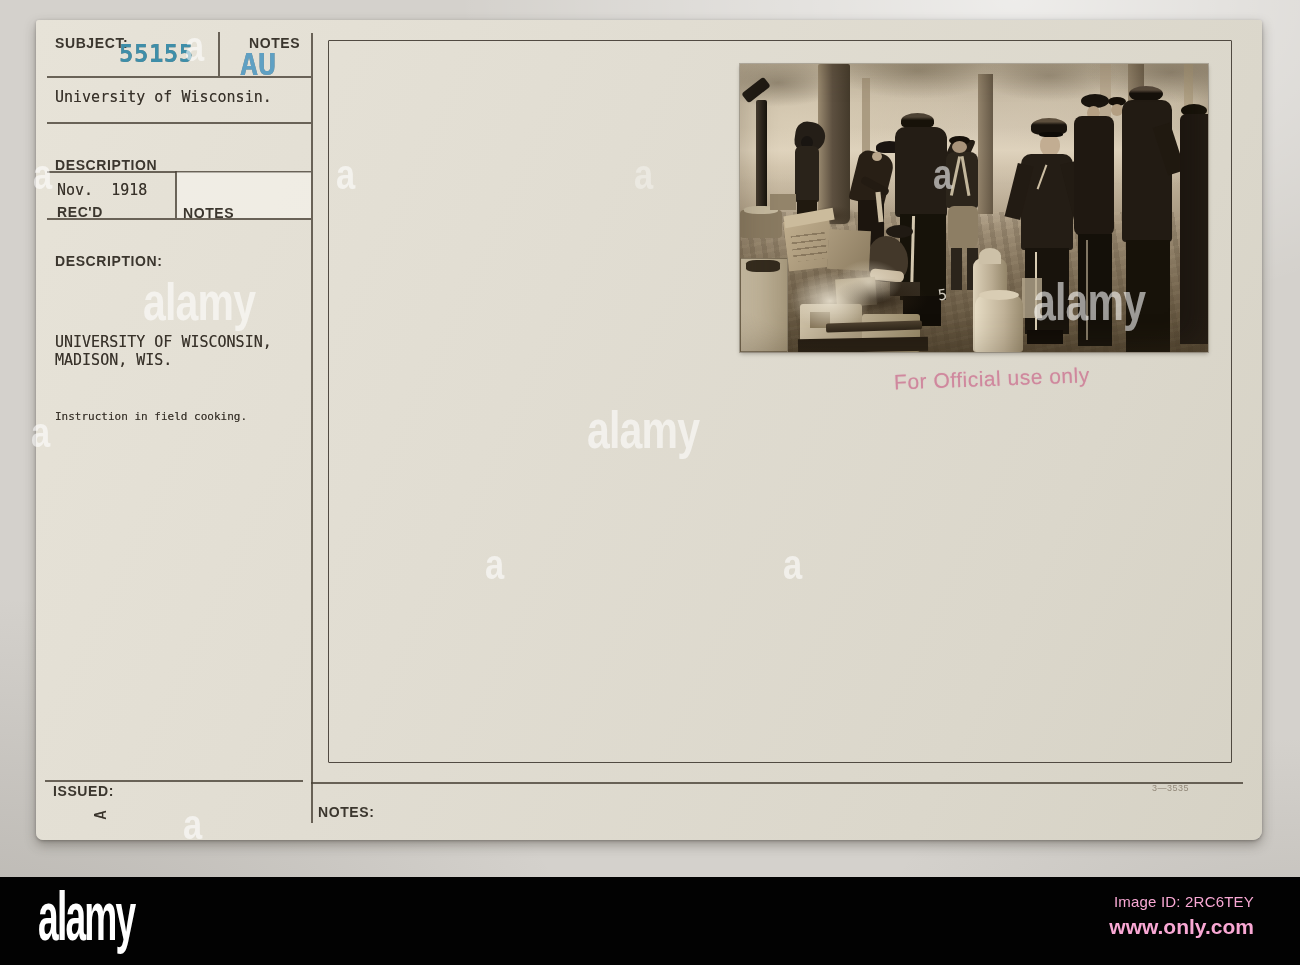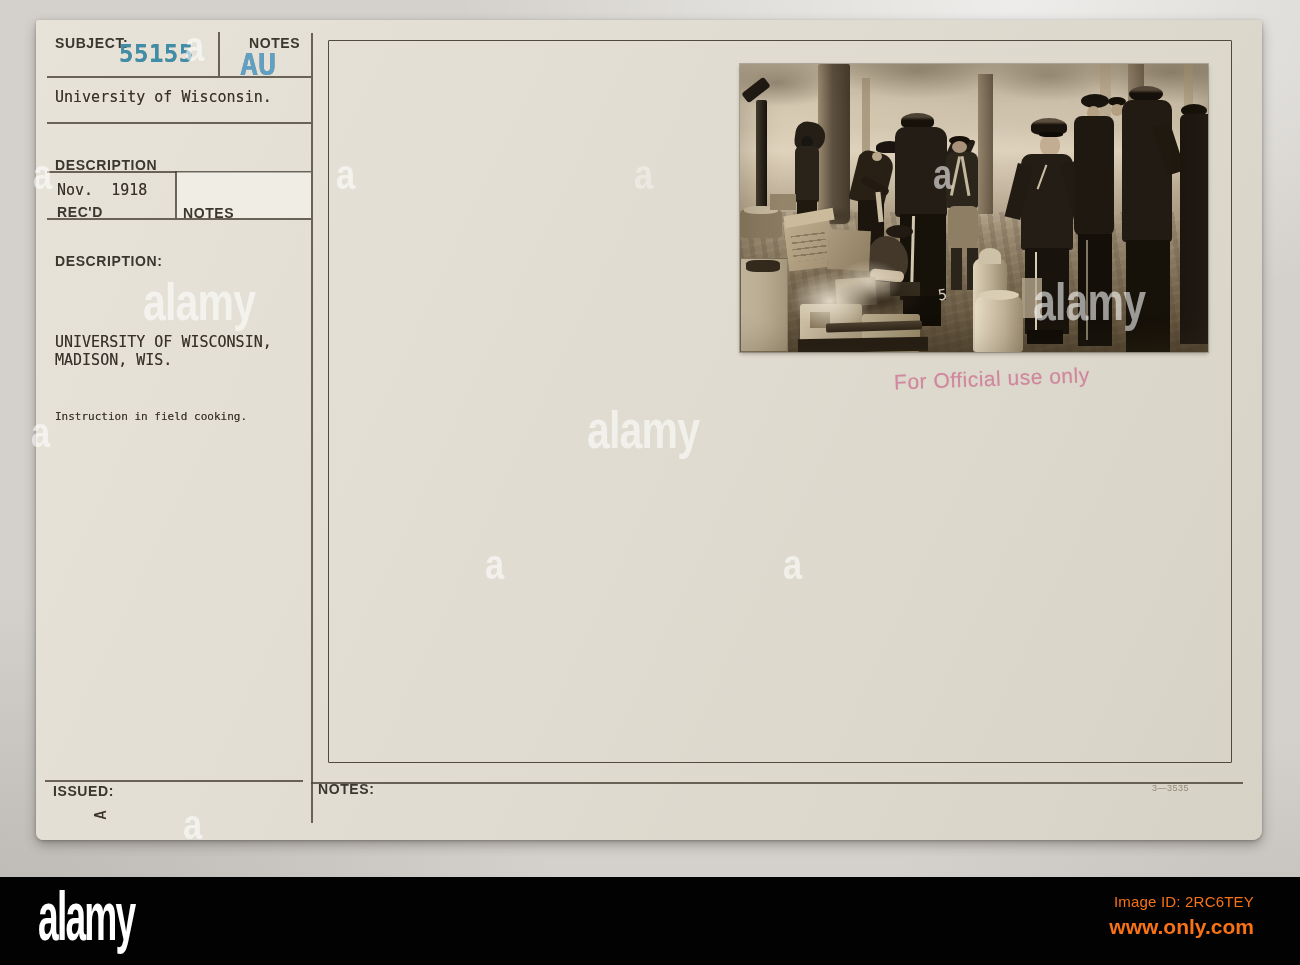--- a/index.html
+++ b/index.html
@@ -54,21 +54,21 @@
   
   .wm{position:absolute;color:rgba(255,255,255,.58);font-weight:700;z-index:5;line-height:1;
     font-family:"Liberation Sans",sans-serif;}
   .wm-a{font-size:42px;transform:scale(.82,1.02);}
   .wm-word{font-size:50px;letter-spacing:-1px;transform:scale(.82,1.05);transform-origin:left top;}
   .wm-dim{color:rgba(255,255,255,.35);}
   
   #footer{position:absolute;left:0;top:877px;width:1300px;height:88px;background:#020202;z-index:8;}
   #brand{position:absolute;left:38px;top:6px;font-size:62px;font-weight:700;color:#fff;
     letter-spacing:-3px;transform:scale(.6,1.1);transform-origin:left top;line-height:1;}
-  #id-block{position:absolute;right:46px;top:16px;text-align:right;color:#f97316;}
+  #id-block{position:absolute;right:46px;top:16px;text-align:right;color:#f9a8d4;}
   #image-id{font-size:15px;letter-spacing:.2px;}
   #website{font-size:21px;font-weight:700;margin-top:5px;}
 </style>
 </head>
 <body>
 
 <div id="stage">
 
   <div id="card">
 
@@ -96,21 +96,21 @@
     <span class="typed" id="desc2">MADISON, WIS.</span>
     <span class="typed" id="desc3">Instruction in field cooking.</span>
 
     <div id="main-rect"></div>
     <div class="vline" style="left:275px;top:13px;height:790px"></div>
 
     <div class="hline" style="left:9px;top:760px;width:258px"></div>
     <span class="lbl" style="left:17px;top:763px">ISSUED:</span>
     <span class="typed" id="issued-mark">A</span>
     <div class="hline" style="left:275px;top:762px;width:932px"></div>
-    <span class="lbl" style="left:282px;top:761px">NOTES:</span>
+    <span class="lbl" style="left:282px;top:784px">NOTES:</span>
     <span id="notes-code">3—3535</span>
 
     <div id="photo">
       <div class="p" style="left:0;top:64px;width:468px;height:56px;background:linear-gradient(180deg,rgba(228,216,194,0),rgba(228,216,194,.7) 40%,rgba(218,204,180,.45) 70%,rgba(218,204,180,0));"></div>
       <div class="p" style="left:0;top:0;width:468px;height:86px;background:radial-gradient(90px 34px at 8% 22%,rgba(96,85,66,.5),transparent 70%),radial-gradient(120px 40px at 38% 8%,rgba(104,92,70,.45),transparent 70%),radial-gradient(100px 36px at 66% 14%,rgba(96,84,64,.4),transparent 70%),radial-gradient(120px 44px at 92% 10%,rgba(88,76,58,.45),transparent 70%);"></div>
       <div class="p" style="left:0;top:148px;width:468px;height:140px;z-index:1;background:linear-gradient(180deg,rgba(128,112,88,0) 0%,rgba(110,95,72,.35) 35%,rgba(88,74,54,.55) 75%,rgba(70,58,40,.7) 100%),repeating-linear-gradient(82deg,rgba(58,46,30,.18) 0 5px,rgba(0,0,0,0) 5px 12px),repeating-linear-gradient(-12deg,rgba(198,182,152,.16) 0 3px,rgba(0,0,0,0) 3px 9px);"></div>
 
       <div class="p" style="left:78px;top:0;width:32px;height:160px;z-index:2;background:linear-gradient(90deg,#9a8a70,#5d5040 45%,#443a2b);border-radius:2px 2px 6px 4px;"></div>
       <div class="p" style="left:70px;top:142px;width:48px;height:20px;z-index:2;background:radial-gradient(closest-side,rgba(64,53,38,.85),rgba(64,53,38,0));"></div>
       <div class="p" style="left:122px;top:14px;width:8px;height:118px;z-index:2;background:#a09076;opacity:.8;"></div>

